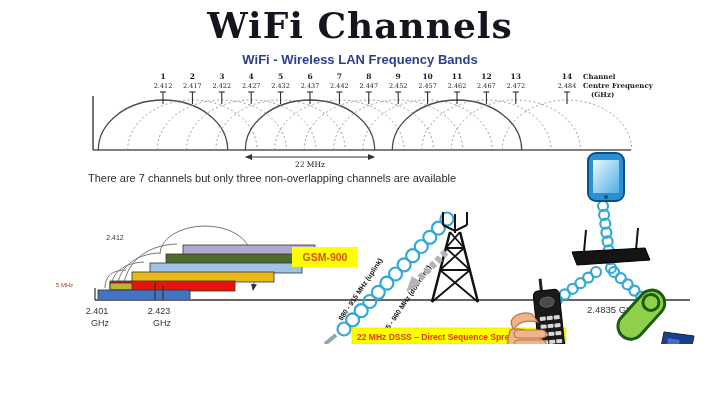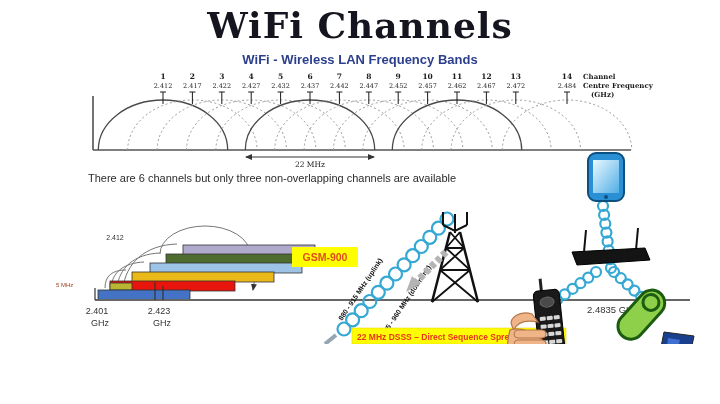--- a/index.html
+++ b/index.html
@@ -28,21 +28,21 @@
   .t-rot{font:bold 7px "Liberation Sans",sans-serif;fill:#111;}
   .t-end{font:9.5px "Liberation Sans",sans-serif;fill:#333;}
   .thinline{stroke:#777;stroke-width:1;fill:none;}
 </style>
 </head>
 <body>
 
 <div id="stage">
   <div class="title">WiFi Channels</div>
   <div class="subtitle">WiFi - Wireless LAN Frequency Bands</div>
-  <div class="note">There are 6 channels but only three non-overlapping channels are available</div>
+  <div class="note">There are 7 channels but only three non-overlapping channels are available</div>
 
   <svg width="720" height="404" viewBox="0 0 720 404">
     <defs>
       <marker id="arrL" markerWidth="8" markerHeight="8" refX="1" refY="3" orient="auto">
         <path d="M7,0 L0,3 L7,6 Z" fill="#333"></path>
       </marker>
       <marker id="arrR" markerWidth="8" markerHeight="8" refX="6" refY="3" orient="auto">
         <path d="M0,0 L7,3 L0,6 Z" fill="#333"></path>
       </marker>
       <linearGradient id="phoneScr" x1="0" y1="0" x2="1" y2="1">

